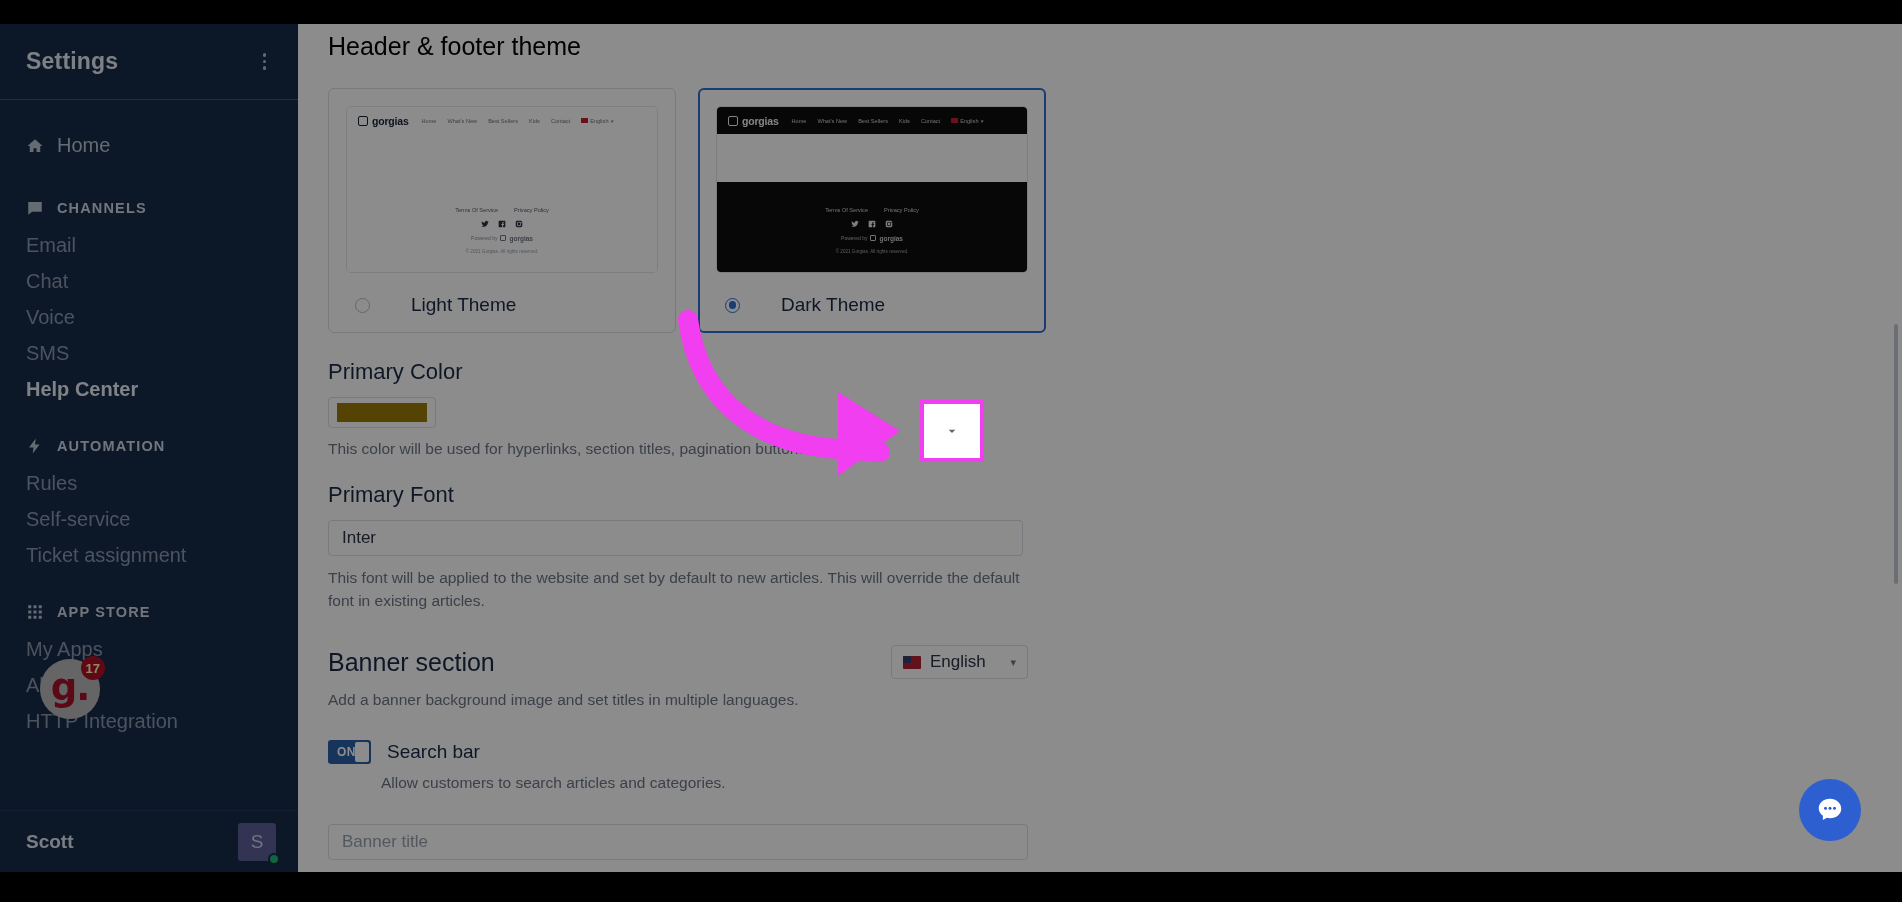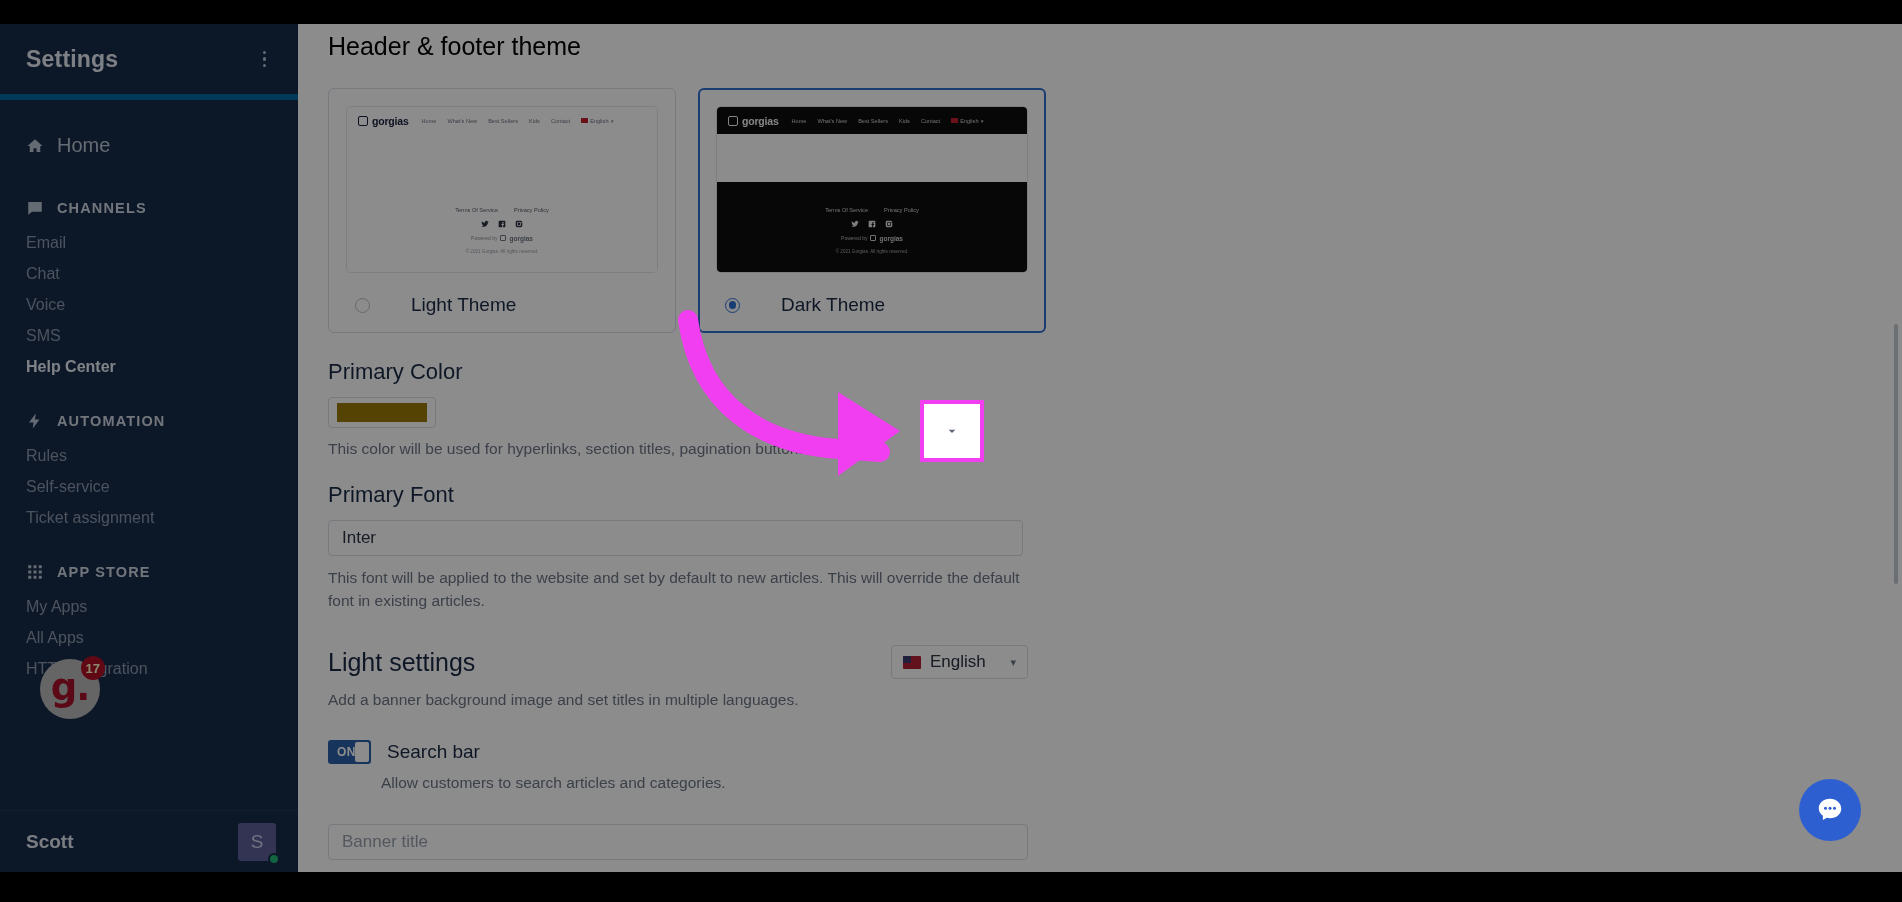--- a/index.html
+++ b/index.html
@@ -24,41 +24,41 @@
   .sidebar {
     position: absolute; left: 0; top: 24px;
     width: 298px; height: 848px;
     background: #172b4a;
     color: #c9d2de;
     z-index: 20;
   }
   .sb-head {
     height: 76px; display:flex; align-items:center; justify-content:space-between;
     padding: 0 26px 0 26px;
-    border-bottom: 6px solid #0369a1;
+    border-bottom: 1px solid #0369a1;
   }
   .sb-title { font-size: 23px; font-weight: 700; color:#e4e9f0; letter-spacing:.2px; }
   .kebab { display:flex; flex-direction:column; gap:3px; align-items:center; cursor:pointer; padding:4px 6px; }
   .kebab i { width:3.5px; height:3.5px; background:#b6c1d1; border-radius:50%; display:block; }
 
   .sb-body { padding-top: 22px; }
   .sb-row {
     display:flex; align-items:center; gap:13px;
     padding: 7px 26px; font-size: 20px; color:#aeb9c8;
     cursor:pointer; line-height:1.35;
   }
   .sb-row.home { color:#b9c4d2; padding-top:10px; padding-bottom:10px; }
   .sb-section {
     display:flex; align-items:center; gap:13px;
     padding: 30px 26px 10px 26px;
     font-size: 14.5px; font-weight:700; letter-spacing: 1.15px;
     color:#cfd7e2; text-transform:uppercase;
   }
   .sb-link {
-    padding: 6.5px 26px; font-size: 16px; color:#8b98ab; cursor:pointer;
+    padding: 6.5px 26px; font-size: 20px; color:#8b98ab; cursor:pointer;
   }
   .sb-link.active { color:#e8edf4; font-weight:700; }
   .ico { width:18px; height:18px; display:inline-block; flex:0 0 18px; }
   .ico svg { display:block; width:18px; height:18px; fill:#b9c4d2; }
 
   .sb-user {
     position:absolute; left:0; bottom:0; width:298px; height:62px;
     border-top:1px solid #22395c;
     display:flex; align-items:center; justify-content:space-between;
     padding: 0 22px 0 26px;
@@ -445,21 +445,21 @@
       <div style="margin-top:22px;">
         <div class="field-label">Primary Font</div>
         <div class="font-row">
           <input class="font-input" value="Inter" style="">
         </div>
         <div class="helper" style="margin-top:11px; width:700px;">This font will be applied to the website and set by default to new articles. This will override the default font in existing articles.</div>
       </div>
 
       <div style="margin-top:33px;">
         <div class="banner-head-row">
-          <div class="banner-title">Light settings</div>
+          <div class="banner-title">Banner section</div>
           <div class="lang-select">
             <span class="lang-flag"></span>
             <span class="lang-name">English</span>
             <span class="lang-caret">▾</span>
           </div>
         </div>
         <div class="helper" style="margin-top:10px;">Add a banner background image and set titles in multiple languages.</div>
 
         <div class="toggle-row" style="margin-top:28px;">
           <span class="toggle">

